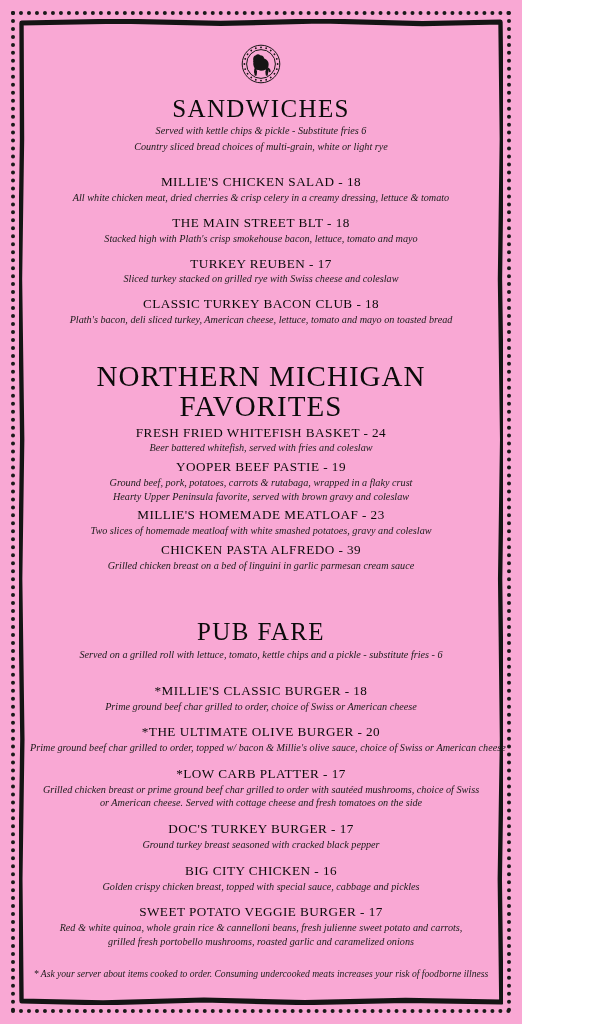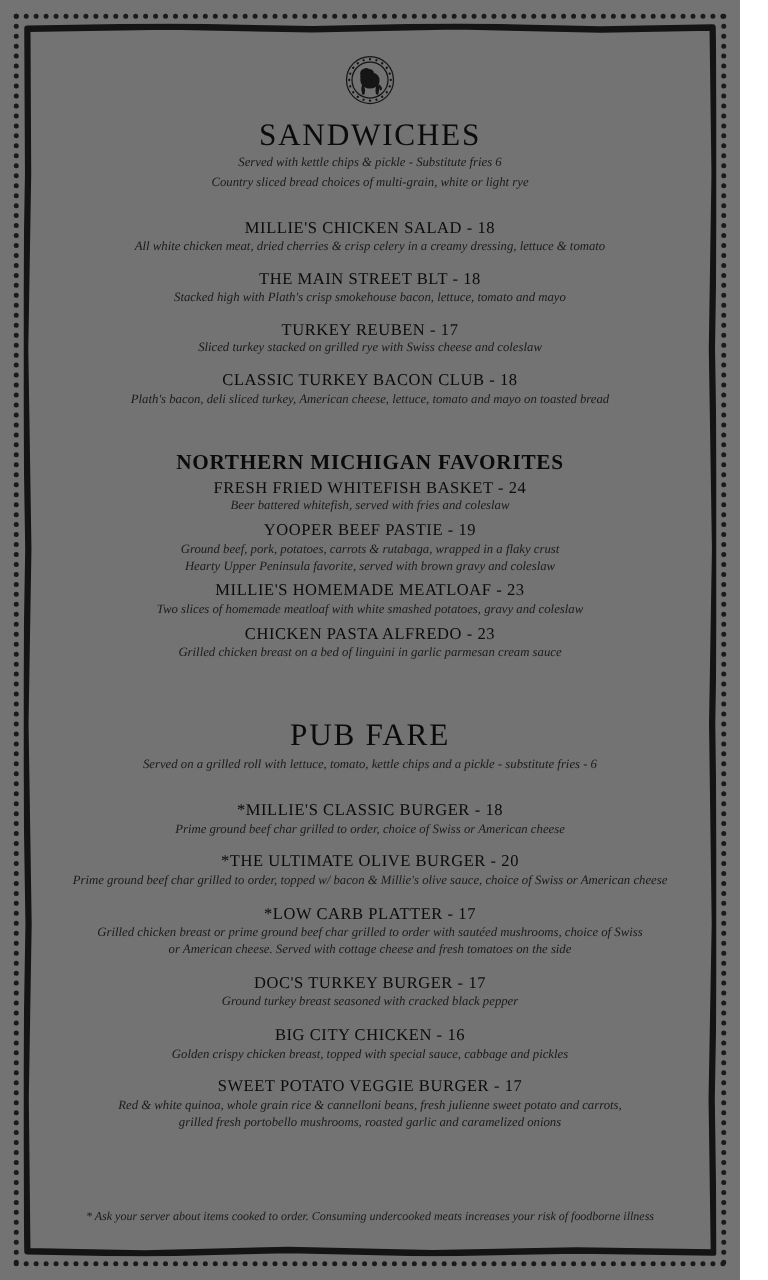--- a/index.html
+++ b/index.html
@@ -12,23 +12,23 @@
     height: 1024px;
     overflow: hidden;
     font-family: "Liberation Serif", "DejaVu Serif", serif;
     color: #111111;
     -webkit-font-smoothing: antialiased;
   }
 
   
   .page {
     position: relative;
-    width: 592px;
+    width: 522px;
     height: 1024px;
-    background: #737373;
+    background: #f9a8d4;
     box-sizing: border-box;
   }
 
   
   .frame-dotted {
     position: absolute;
     left: 11px;
     top: 11px;
     right: 11px;
     bottom: 11px;
@@ -79,23 +79,22 @@
   .section { margin: 0; }
   .section-title {
     font-size: 25px;
     line-height: 1.05;
     letter-spacing: 0.055em;
     font-weight: 400;
     margin: 0;
     color: #0b0b0b;
   }
   .section-title.big {
-    font-size: 17px;
+    font-size: 29px;
     letter-spacing: 0.035em;
-    font-weight: bold;
   }
   .section-note {
     font-style: italic;
     font-size: 10.2px;
     line-height: 1.38;
     margin: 2px 0 0 0;
     color: #1a1a1a;
   }
 
   .items { margin: 0; padding: 0; list-style: none; text-align: center; }
@@ -246,21 +245,21 @@
         <li class="item">
           <p class="item-name">YOOPER BEEF PASTIE - 19</p>
           <p class="item-desc">Ground beef, pork, potatoes, carrots &amp; rutabaga, wrapped in a flaky crust</p>
           <p class="item-desc">Hearty Upper Peninsula favorite, served with brown gravy and coleslaw</p>
         </li>
         <li class="item">
           <p class="item-name">MILLIE'S HOMEMADE MEATLOAF - 23</p>
           <p class="item-desc">Two slices of homemade meatloaf with white smashed potatoes, gravy and coleslaw</p>
         </li>
         <li class="item">
-          <p class="item-name">CHICKEN PASTA ALFREDO - 23</p>
+          <p class="item-name">CHICKEN PASTA ALFREDO - 39</p>
           <p class="item-desc">Grilled chicken breast on a bed of linguini in garlic parmesan cream sauce</p>
         </li>
       </ul>
     </div>
 
     <div class="section sec-pub">
       <h2 class="section-title">PUB FARE</h2>
       <p class="section-note">Served on a grilled roll with lettuce, tomato, kettle chips and a pickle - substitute fries - 6</p>
 
       <ul class="items">

